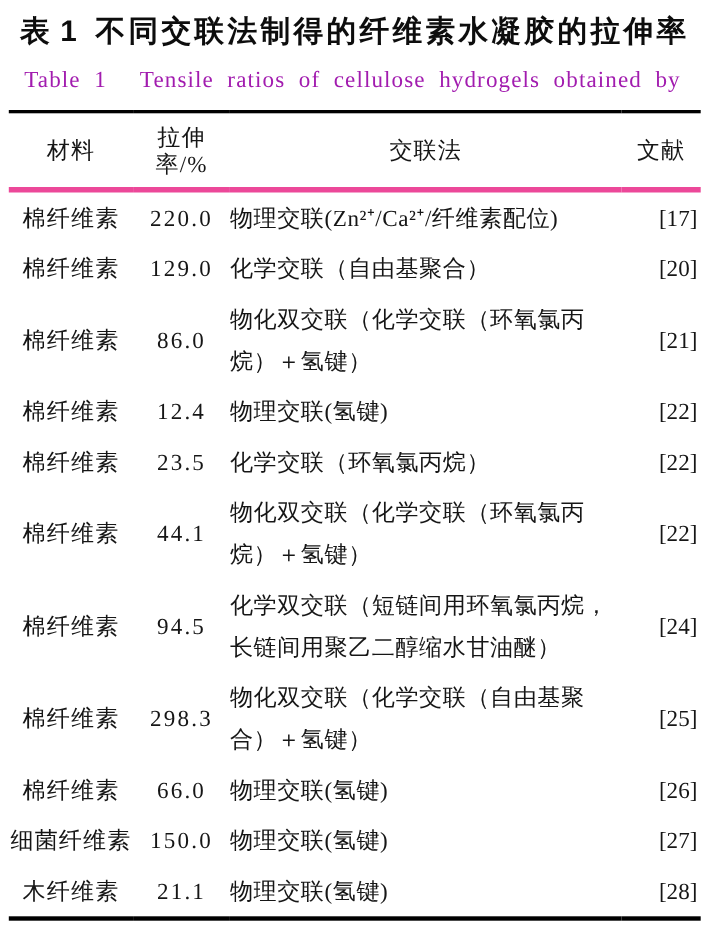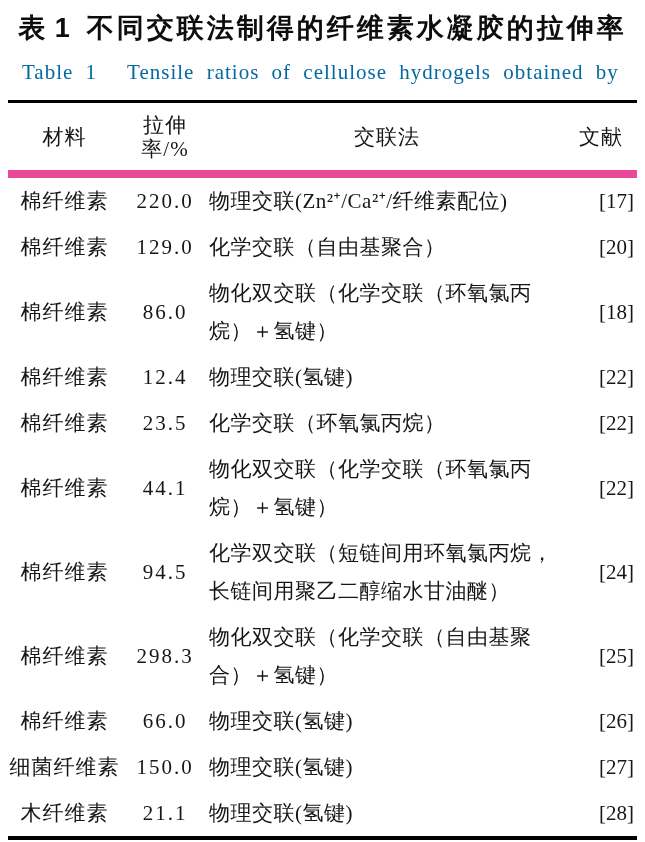--- a/index.html
+++ b/index.html
@@ -28,21 +28,21 @@
     white-space: nowrap;
     margin-top: 4px;
     color: #0d0d0d;
   }
   .title-zh .zh-label { margin-right: 16px; letter-spacing: 1px; }
   .title-en {
     font-family: "Liberation Serif", serif;
     font-size: 21px;
     letter-spacing: 1px;
     word-spacing: 6px;
-    color: #0369a1;
+    color: #a21caf;
     white-space: nowrap;
   }
   .title-en.line1 { margin-top: 14px; padding-left: 14px; }
   .title-en.line1 .en-label { margin-right: 30px; }
   .title-en.line2 { margin-top: 12px; padding-left: 98px; }
   
   table.data-table {
     width: 629px;
     margin-top: 15px;
     border-collapse: collapse;
@@ -51,21 +51,21 @@
     border-bottom: 4px solid #000;
     font-size: 21px;
     color: #161616;
   }
   col.c-material { width: 113px; }
   col.c-ratio    { width: 88px;  }
   col.c-method   { width: 356px; }
   col.c-ref      { width: 72px;  }
   thead th {
     font-weight: normal;
-    border-bottom: 8px solid #ec4899;
+    border-bottom: 5px solid #ec4899;
     padding: 10px 0 9px 0;
     text-align: center;
     letter-spacing: 1px;
     line-height: 24px;
   }
   tbody td {
     vertical-align: middle;
     padding: 4px 0;
     line-height: 38px;
   }
@@ -112,21 +112,21 @@
       <tr>
         <td class="material-cell">棉纤维素</td>
         <td class="ratio-cell">129.0</td>
         <td class="method-cell">化学交联（自由基聚合）</td>
         <td class="ref-cell">[20]</td>
       </tr>
       <tr>
         <td class="material-cell">棉纤维素</td>
         <td class="ratio-cell">86.0</td>
         <td class="method-cell">物化双交联（化学交联（环氧氯丙烷）＋氢键）</td>
-        <td class="ref-cell">[18]</td>
+        <td class="ref-cell">[21]</td>
       </tr>
       <tr>
         <td class="material-cell">棉纤维素</td>
         <td class="ratio-cell">12.4</td>
         <td class="method-cell">物理交联(氢键)</td>
         <td class="ref-cell">[22]</td>
       </tr>
       <tr>
         <td class="material-cell">棉纤维素</td>
         <td class="ratio-cell">23.5</td>

